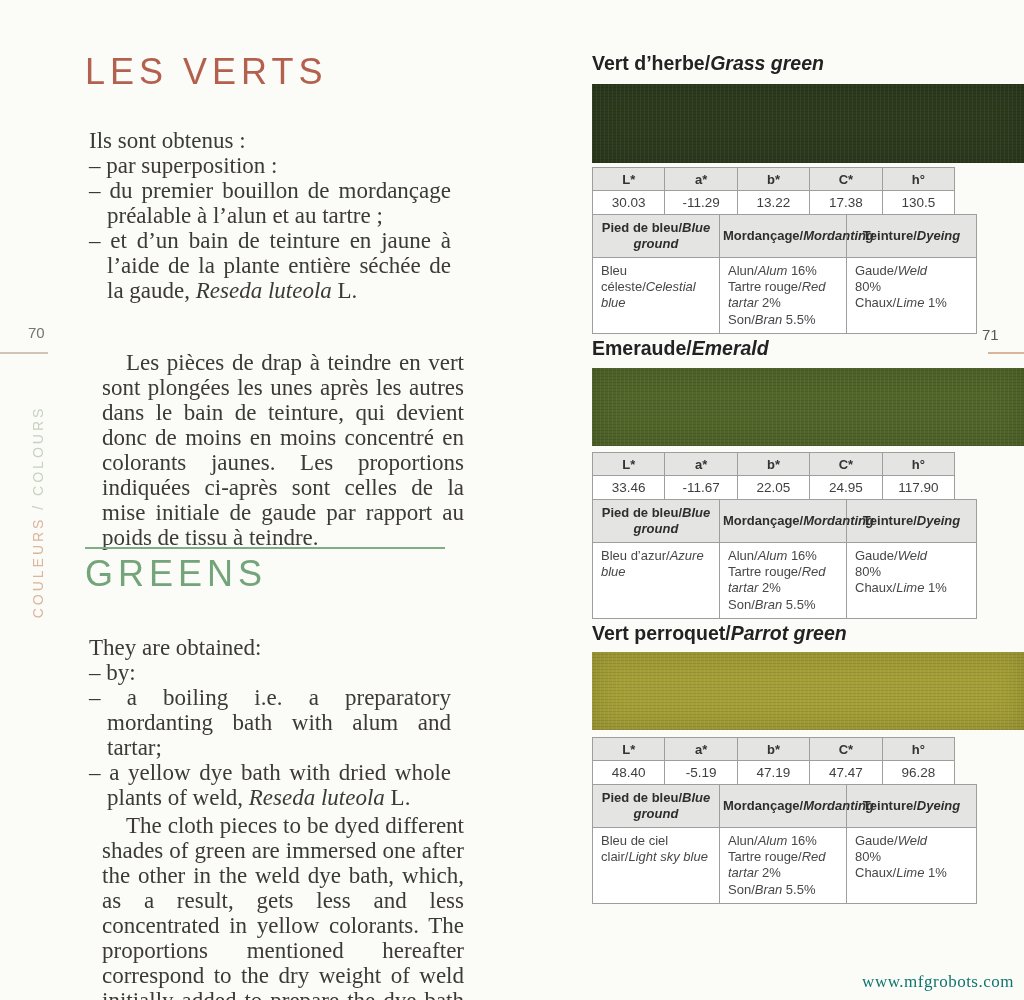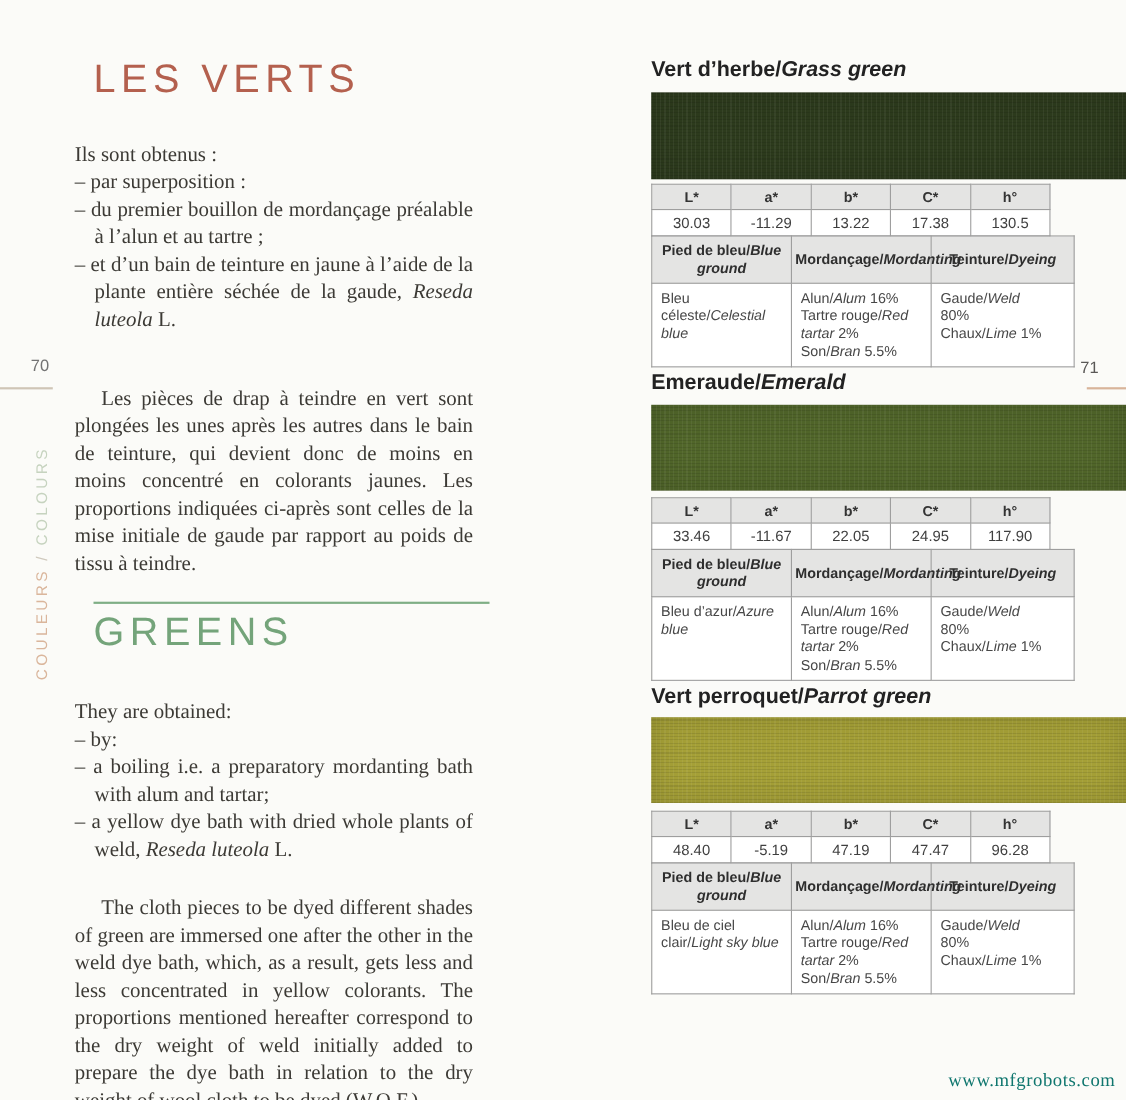--- a/index.html
+++ b/index.html
@@ -6,24 +6,24 @@
   #page{position:relative;width:1024px;height:1000px;background:#fbfbf8;overflow:hidden;
         font-family:"Liberation Serif","DejaVu Serif",serif;color:#3c3a35;}
 
   
   .heading{position:absolute;left:85px;font-family:"Liberation Sans","DejaVu Sans",sans-serif;
            font-weight:300;font-size:36px;letter-spacing:5px;line-height:1;}
   #heading-fr{top:54px;color:#b4604e;}
   #heading-en{top:556px;color:#74a47a;}
   #divider-en{position:absolute;left:85px;top:547px;width:360px;height:2px;background:#7fae85;}
 
-  .textcol{position:absolute;left:68px;width:362px;font-size:19px;line-height:25px;
+  .textcol{position:absolute;left:89px;width:362px;font-size:23px;line-height:25px;
            text-align:justify;}
   .bullet{padding-left:18px;text-indent:-18px;}
-  .para-indent{text-indent:24px;}
+  .para-indent{text-indent:24px;margin-left:13px;}
 
   #pn-70{position:absolute;left:28px;top:324px;font-family:"Liberation Sans","DejaVu Sans",sans-serif;
          font-size:15px;color:#737373;}
   #pn-70-rule{position:absolute;left:0;top:352px;width:48px;height:2px;background:#cfc5b6;}
   #sidebar-vert{position:absolute;left:38px;top:512px;transform:translate(-50%,-50%) rotate(-90deg);
         white-space:nowrap;font-family:"Liberation Sans","DejaVu Sans",sans-serif;
         font-size:14px;letter-spacing:3px;}
   #sidebar-vert .fr{color:#dab69c;}
   #sidebar-vert .sep{color:#cfc9bd;}
   #sidebar-vert .en{color:#c6d3bf;}

